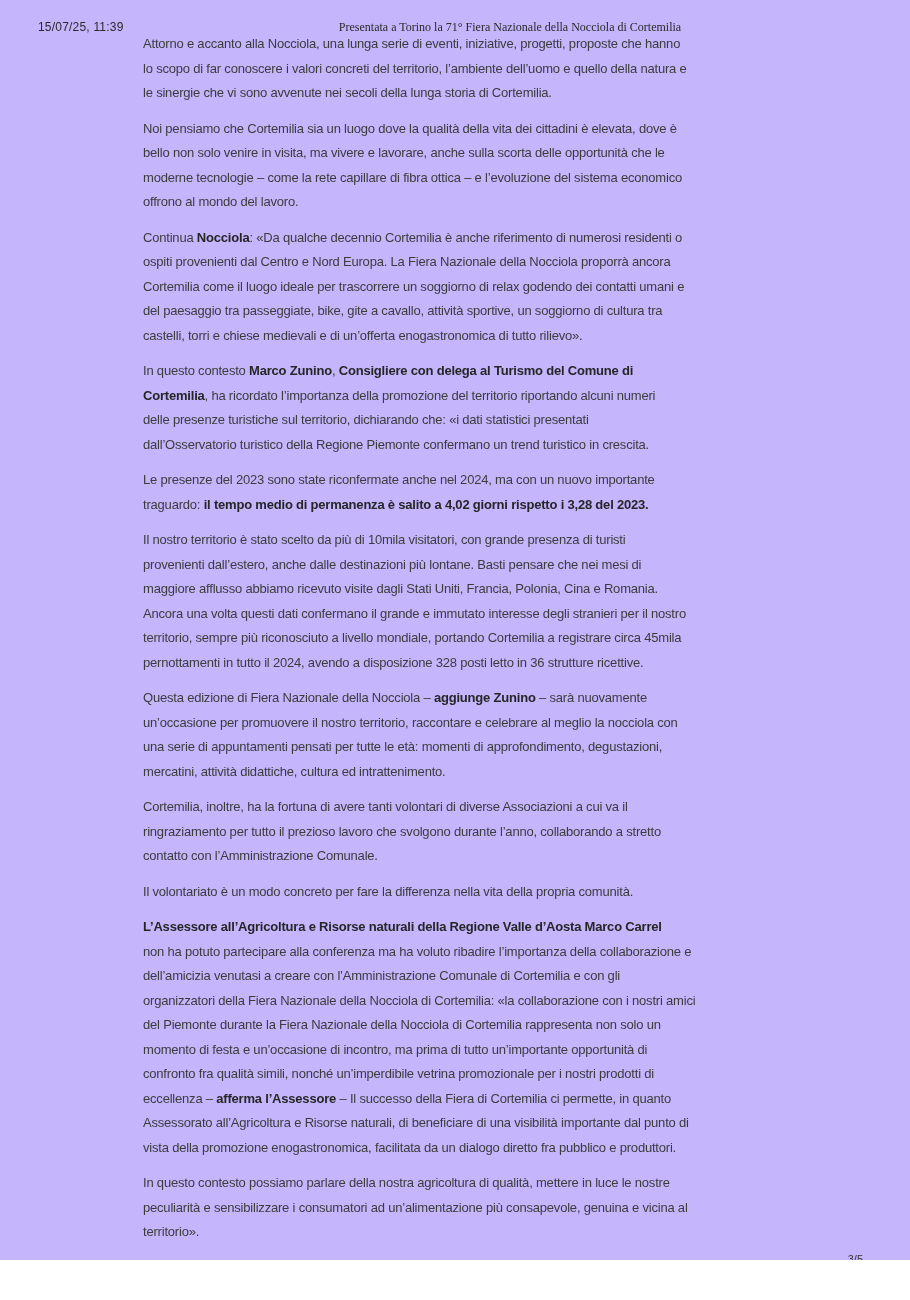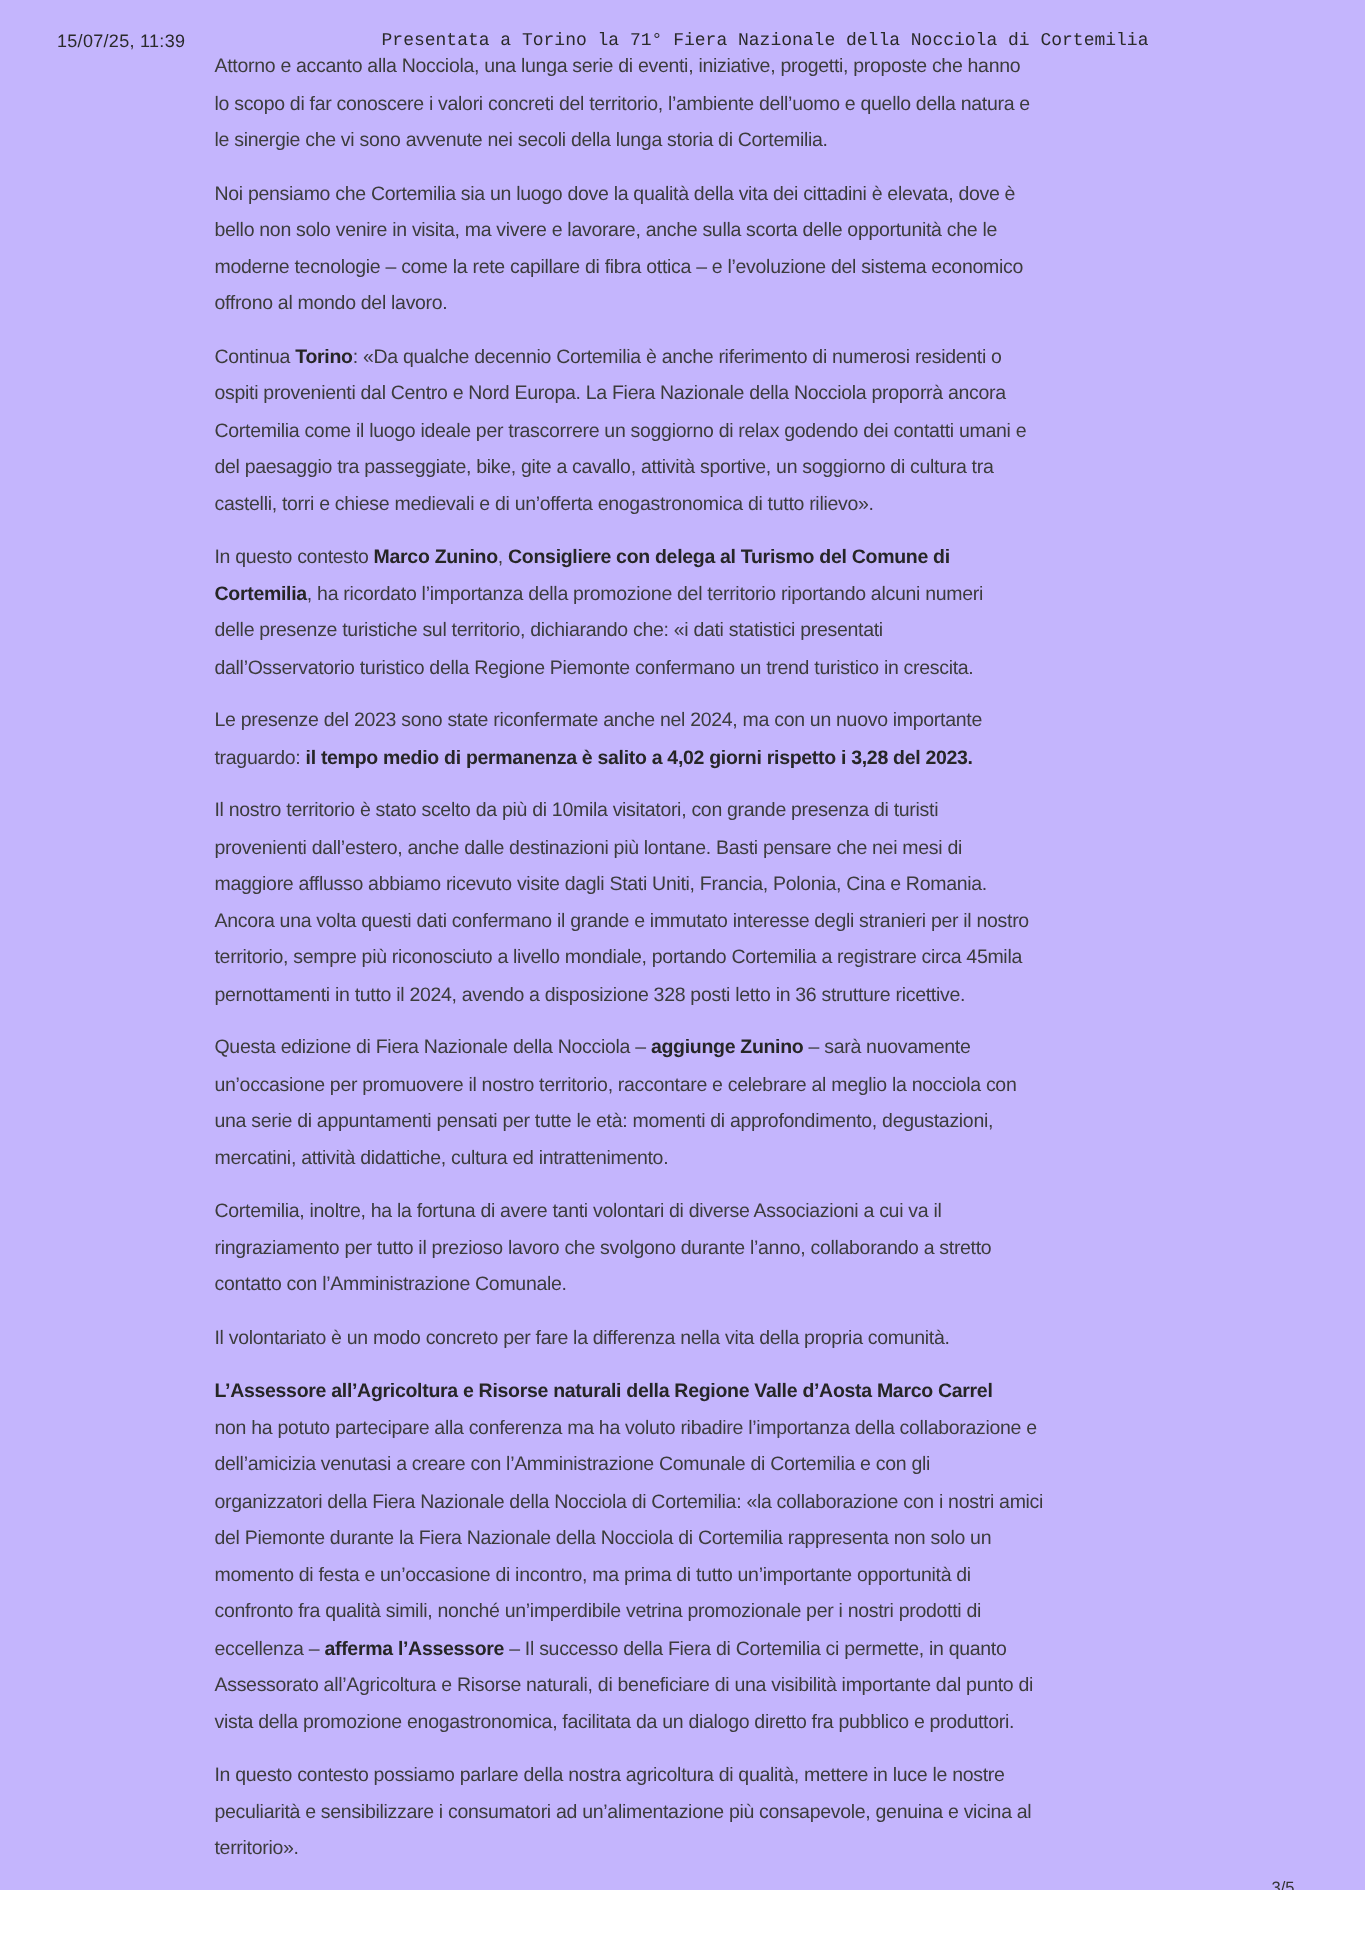--- a/index.html
+++ b/index.html
@@ -22,21 +22,21 @@
     font-size: 12px;
     color: #2a2a2a;
     letter-spacing: 0.2px;
     white-space: nowrap;
   }
   .page-title {
     position: absolute;
     left: 510px;
     top: 20px;
     transform: translateX(-50%);
-    font-family: Liberation Mono, monospace;
+    font-family: Liberation Serif, serif;
     font-size: 12px;
     color: #2a2a2a;
     white-space: nowrap;
   }
   .article {
     position: absolute;
     left: 143px;
     top: 32px;
     width: 660px;
     font-family: Liberation Sans, sans-serif;
@@ -98,21 +98,21 @@
         <div class="line"><span>lo scopo di far conoscere i valori concreti del territorio, l’ambiente dell’uomo e quello della natura e</span></div>
         <div class="line"><span>le sinergie che vi sono avvenute nei secoli della lunga storia di Cortemilia.</span></div>
       </div>
       <div class="para">
         <div class="line"><span>Noi pensiamo che Cortemilia sia un luogo dove la qualità della vita dei cittadini è elevata, dove è</span></div>
         <div class="line"><span>bello non solo venire in visita, ma vivere e lavorare, anche sulla scorta delle opportunità che le</span></div>
         <div class="line"><span>moderne tecnologie – come la rete capillare di fibra ottica – e l’evoluzione del sistema economico</span></div>
         <div class="line"><span>offrono al mondo del lavoro.</span></div>
       </div>
       <div class="para">
-        <div class="line"><span>Continua </span><span class="b">Torino</span><span>: «Da qualche decennio Cortemilia è anche riferimento di numerosi residenti o</span></div>
+        <div class="line"><span>Continua </span><span class="b">Nocciola</span><span>: «Da qualche decennio Cortemilia è anche riferimento di numerosi residenti o</span></div>
         <div class="line"><span>ospiti provenienti dal Centro e Nord Europa. La Fiera Nazionale della Nocciola proporrà ancora</span></div>
         <div class="line"><span>Cortemilia come il luogo ideale per trascorrere un soggiorno di relax godendo dei contatti umani e</span></div>
         <div class="line"><span>del paesaggio tra passeggiate, bike, gite a cavallo, attività sportive, un soggiorno di cultura tra</span></div>
         <div class="line"><span>castelli, torri e chiese medievali e di un’offerta enogastronomica di tutto rilievo».</span></div>
       </div>
       <div class="para">
         <div class="line"><span>In questo contesto </span><span class="b">Marco Zunino</span><span>, </span><span class="b">Consigliere con delega al Turismo del Comune di</span></div>
         <div class="line"><span class="b">Cortemilia</span><span>, ha ricordato l’importanza della promozione del territorio riportando alcuni numeri</span></div>
         <div class="line"><span>delle presenze turistiche sul territorio, dichiarando che: «i dati statistici presentati</span></div>
         <div class="line"><span>dall’Osservatorio turistico della Regione Piemonte confermano un trend turistico in crescita.</span></div>

